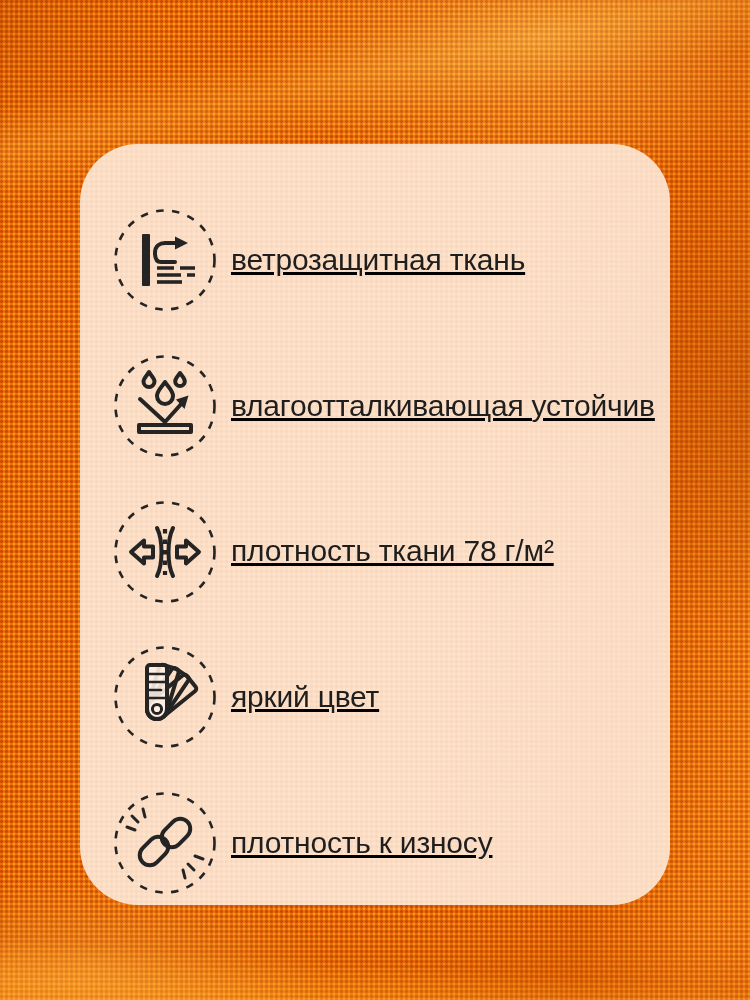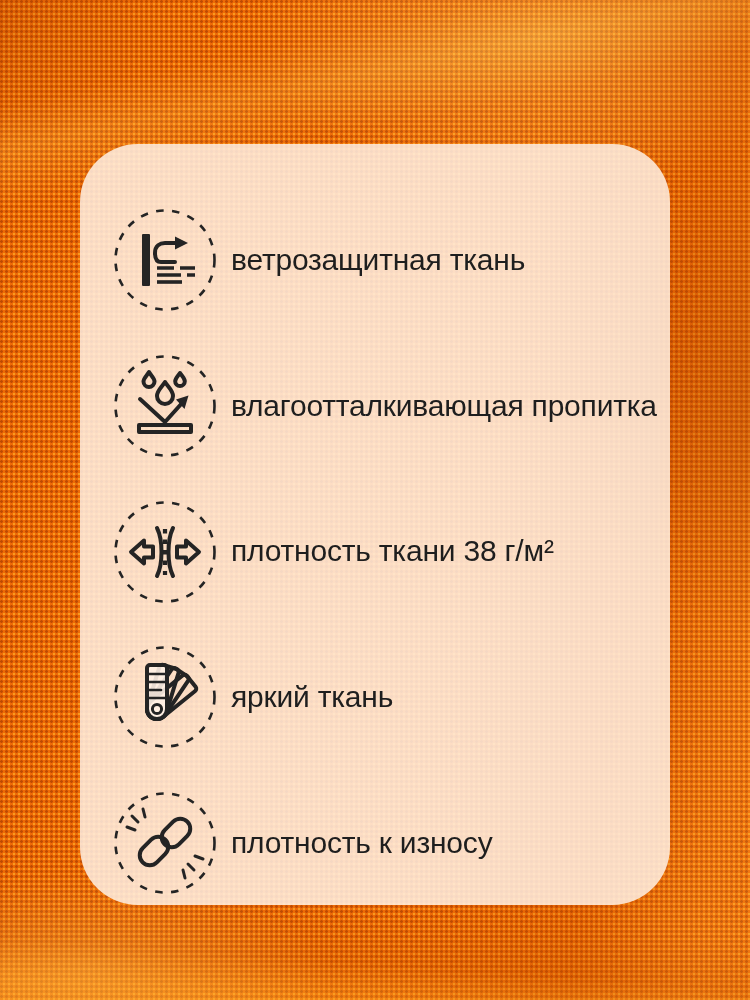--- a/index.html
+++ b/index.html
@@ -30,21 +30,21 @@
       linear-gradient(100deg, transparent 62%, rgba(200,80,0,.22) 80%, rgba(255,185,70,.16) 94%);
   }
   .card{
     position:absolute;left:80px;top:144px;width:590px;height:761px;
     border-radius:58px;
     background:rgba(255,241,229,.85);
   }
   .rows{
     height:100%;box-sizing:border-box;
     padding:64px 28px 10px 33px;
-    display:flex;flex-direction:column;justify-content:space-between;
+    display:flex;flex-direction:column;justify-content:space-between;text-decoration:underline;
   }
   .row{display:flex;align-items:center;}
   .icon{width:104px;height:104px;flex:0 0 104px;margin-right:14px;}
   .icon svg{display:block;width:104px;height:104px;}
   .label{
     font-size:30px;line-height:1.15;color:#1e1e1e;letter-spacing:-.2px;
     white-space:nowrap;
   }
   .stroke{fill:none;stroke:#242424;stroke-width:4;stroke-linecap:round;stroke-linejoin:round;}
   .dash-circle{fill:none;stroke:#242424;stroke-width:2.6;stroke-dasharray:7.5 8.5;}
@@ -79,55 +79,55 @@
           <svg viewBox="0 0 104 104">
             <circle class="dash-circle" cx="52" cy="52" r="49.5"></circle>
             <path class="stroke" d="M52,28 C55,33 60,36.5 60,42 A8,8 0 1 1 44,42 C44,36.5 49,33 52,28 Z"></path>
             <path class="stroke" stroke-width="3.4" d="M36,18 C38,21.5 41.5,24 41.5,27.5 A5.5,5.5 0 1 1 30.5,27.5 C30.5,24 34,21.5 36,18 Z"></path>
             <path class="stroke" stroke-width="3.2" d="M67,19 C68.8,22 71.8,24.2 71.8,27.2 A4.8,4.8 0 1 1 62.2,27.2 C62.2,24.2 65.2,22 67,19 Z"></path>
             <path class="stroke" d="M27,45 L52,68 L70,48"></path>
             <polygon points="75.5,41.5 63,45.5 71.5,55" fill="#242424"></polygon>
             <rect class="stroke" stroke-width="3.2" x="26" y="71" width="52" height="7"></rect>
           </svg>
         </span>
-        <span class="label">влагоотталкивающая пропитка</span>
+        <span class="label">влагоотталкивающая устойчив</span>
       </div>
 
       <div class="row">
         <span class="icon">
           <svg viewBox="0 0 104 104">
             <circle class="dash-circle" cx="52" cy="52" r="49.5"></circle>
             <line x1="52" y1="29" x2="52" y2="75" stroke="#242424" stroke-width="4.2" stroke-dasharray="4.5 6"></line>
             <path class="stroke" stroke-width="4.4" d="M44,28 C50,40 50,64 44,76"></path>
             <path class="stroke" stroke-width="4.4" d="M60,28 C54,40 54,64 60,76"></path>
             <polygon class="stroke" stroke-width="3.4" points="40,46.5 31,46.5 31,40.5 18,52 31,63.5 31,57.5 40,57.5"></polygon>
             <polygon class="stroke" stroke-width="3.4" points="64,46.5 73,46.5 73,40.5 86,52 73,63.5 73,57.5 64,57.5"></polygon>
           </svg>
         </span>
-        <span class="label">плотность ткани 38 г/м²</span>
+        <span class="label">плотность ткани 78 г/м²</span>
       </div>
 
       <div class="row">
         <span class="icon">
           <svg viewBox="0 0 104 104">
             <circle class="dash-circle" cx="52" cy="52" r="49.5"></circle>
             <g class="stroke" stroke-width="3.4">
               <path transform="rotate(51 44 64)" d="M37,20 H51 A3,3 0 0 1 54,23 V64 A10,10 0 0 1 34,64 V23 A3,3 0 0 1 37,20 Z"></path>
               <path transform="rotate(34 44 64)" d="M37,20 H51 A3,3 0 0 1 54,23 V64 A10,10 0 0 1 34,64 V23 A3,3 0 0 1 37,20 Z"></path>
               <path transform="rotate(17 44 64)" d="M37,20 H51 A3,3 0 0 1 54,23 V64 A10,10 0 0 1 34,64 V23 A3,3 0 0 1 37,20 Z"></path>
               <path d="M37,20 H51 A3,3 0 0 1 54,23 V64 A10,10 0 0 1 34,64 V23 A3,3 0 0 1 37,20 Z" fill="rgba(255,241,229,0.9)"></path>
               <line x1="34" y1="29" x2="54" y2="29" stroke-width="2.6"></line>
               <line x1="34" y1="37" x2="54" y2="37" stroke-width="2.6"></line>
               <line x1="34" y1="45" x2="48" y2="45" stroke-width="2.6"></line>
               <line x1="34" y1="53" x2="54" y2="53" stroke-width="2.6"></line>
               <circle cx="44" cy="64" r="4.6" stroke-width="3"></circle>
             </g>
           </svg>
         </span>
-        <span class="label">яркий ткань</span>
+        <span class="label">яркий цвет</span>
       </div>
 
       <div class="row">
         <span class="icon">
           <svg viewBox="0 0 104 104">
             <circle class="dash-circle" cx="52" cy="52" r="49.5"></circle>
             <g class="stroke" stroke-width="4.2">
               <rect x="25" y="50" width="32" height="20" rx="10" transform="rotate(-45 41 60)"></rect>
               <rect x="47" y="32" width="32" height="20" rx="10" transform="rotate(-45 63 42)"></rect>
             </g>

